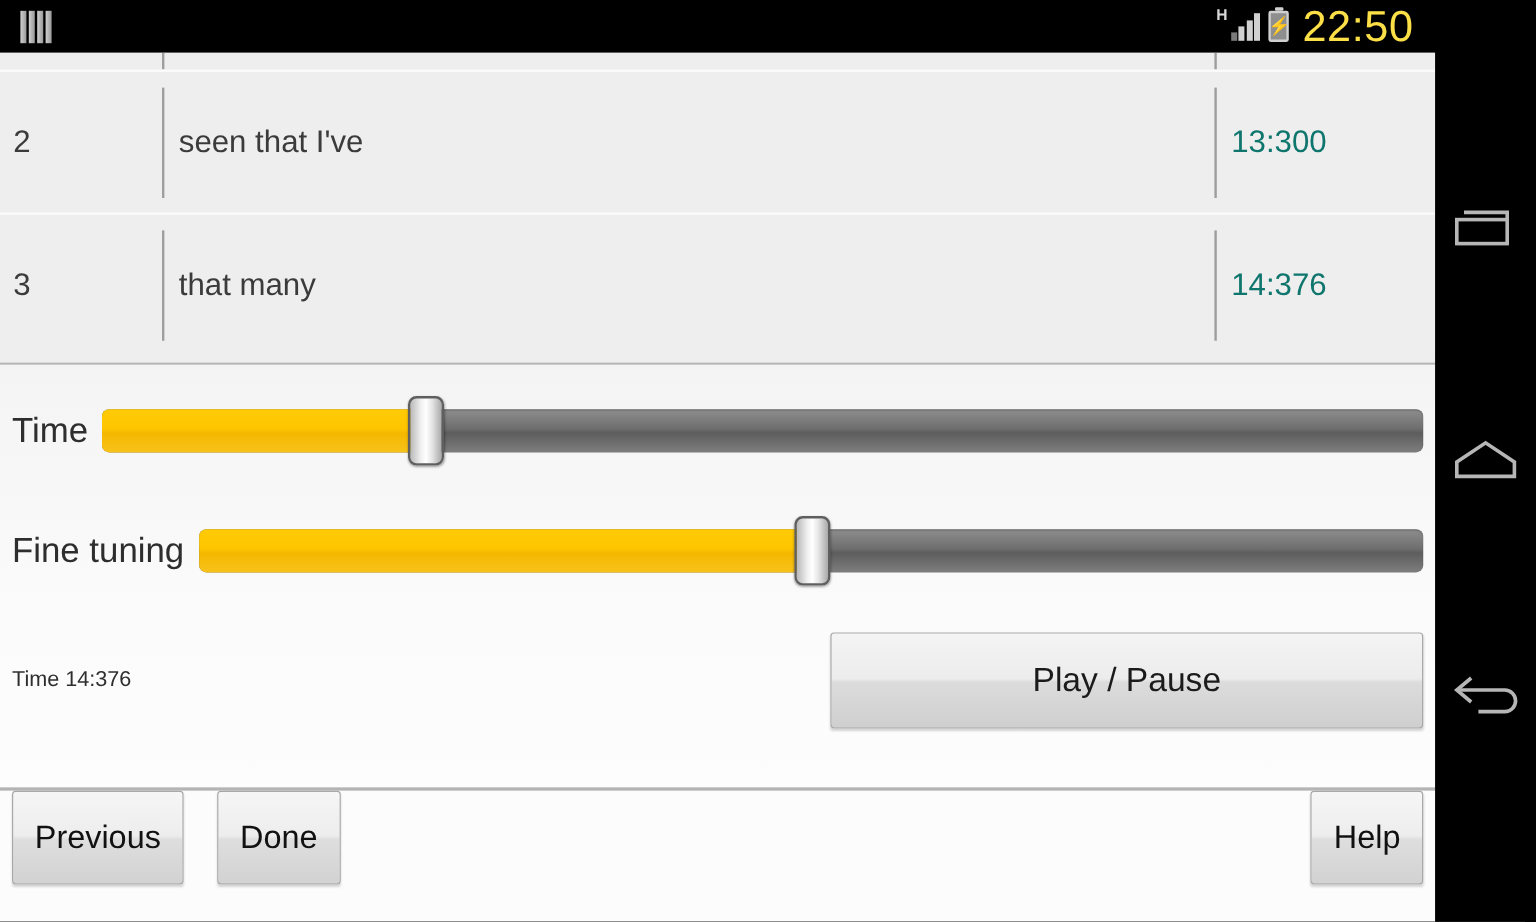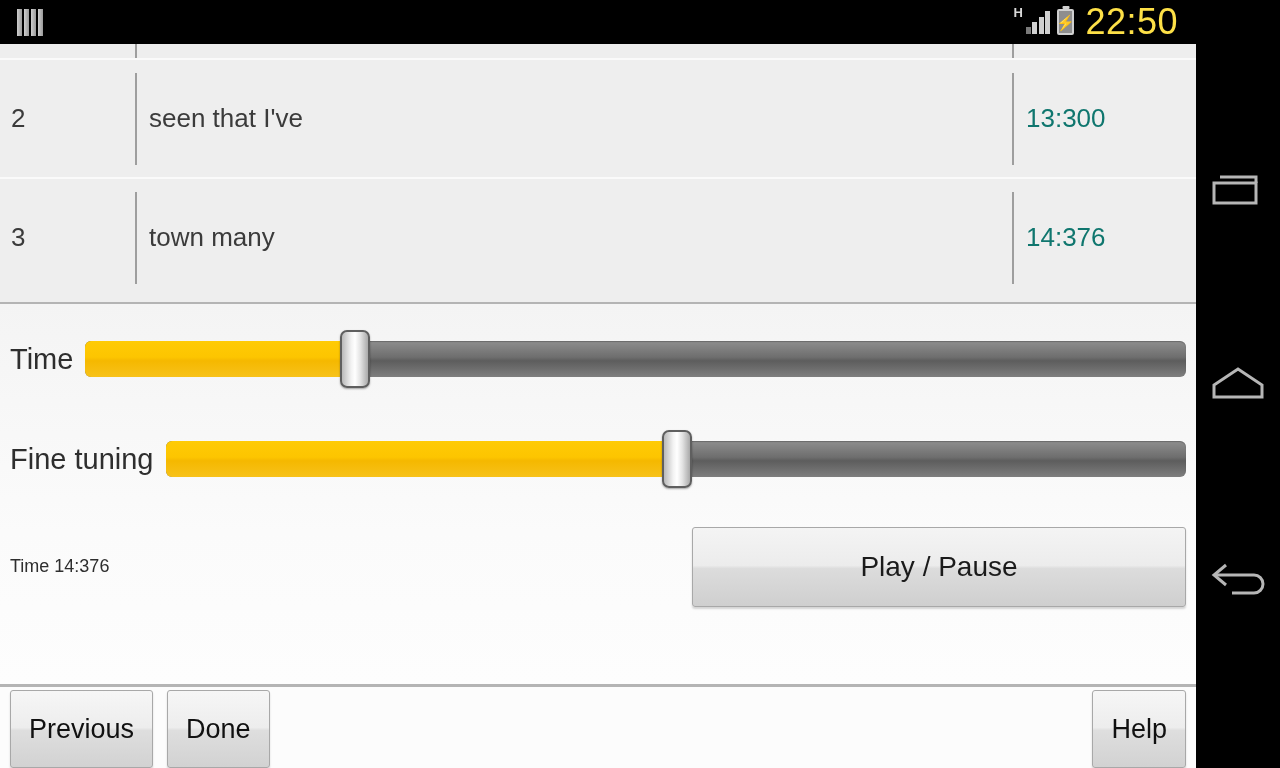--- a/index.html
+++ b/index.html
@@ -155,35 +155,35 @@
     background: linear-gradient(to bottom, #f4f4f4 0%, #ececec 48%, #dcdcdc 52%, #cfcfcf 100%);
     box-shadow: 0 2px 2px rgba(0,0,0,.16);
     font-size: 28px; color: #1b1b1b;
     font-family: "Liberation Sans", sans-serif;
     cursor: pointer;
   }
 
   
   #bottom-rule { height: 3px; background: #b4b4b4; flex: none; }
   #bottom-bar {
-    height: 81px; flex: none;
+    height: 109px; flex: none;
     background: #fcfcfc;
-    display: flex; align-items: flex-end;
+    display: flex; align-items: flex-start;
     padding: 0 10px;
   }
   .btn {
     border: 1px solid #a8a8a8; border-radius: 3px;
     background: linear-gradient(to bottom, #f6f6f6 0%, #ededed 48%, #dedede 52%, #d2d2d2 100%);
     box-shadow: 0 2px 2px rgba(0,0,0,.16);
     font-size: 27px; color: #111;
     font-family: "Liberation Sans", sans-serif;
     height: 78px; padding: 0 18px;
     cursor: pointer;
   }
-  #btn-done { margin-left: 14px; }
+  #btn-done { margin-left: 28px; }
   #btn-help { margin-left: auto; }
 
   
   #navbar {
     position: absolute; right: 0; top: 0;
     width: 84px; height: 768px;
     background: #000;
     display: flex; flex-direction: column;
     align-items: center; justify-content: space-around;
     padding: 90px 0;
@@ -229,21 +229,21 @@
       </div>
 
       <div class="trow">
         <div class="cell-idx">2</div>
         <div class="cell-text">seen that I've</div>
         <div class="cell-time">13:300</div>
       </div>
 
       <div class="trow">
         <div class="cell-idx">3</div>
-        <div class="cell-text">town many</div>
+        <div class="cell-text">that many</div>
         <div class="cell-time">14:376</div>
       </div>
 
     </div>
     <div id="table-bottom-rule"></div>
 
     <div id="controls">
 
       <div class="slider-row" id="row-time">
         <span class="slider-label">Time</span>

